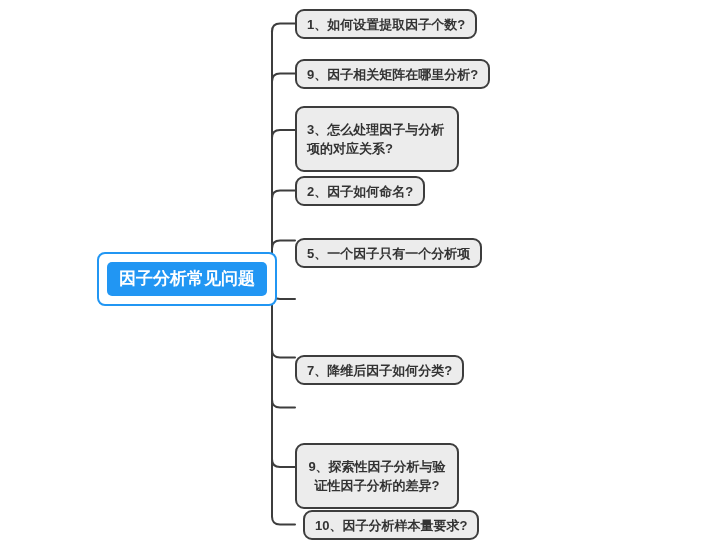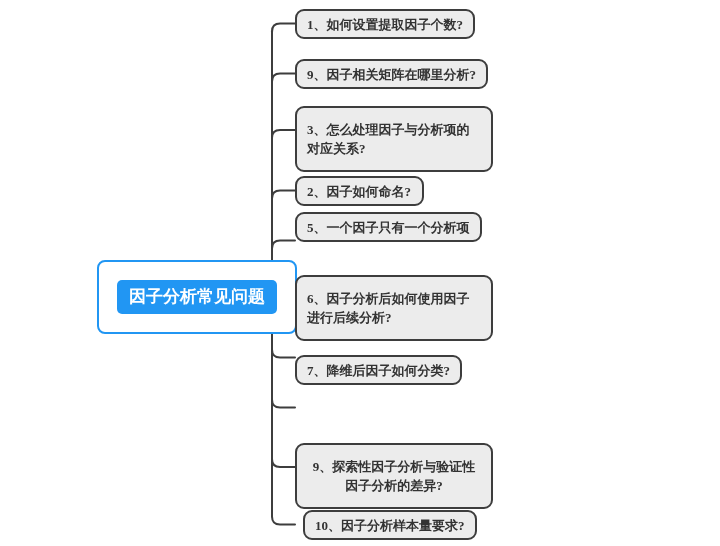--- a/index.html
+++ b/index.html
@@ -32,27 +32,27 @@
   svg.connectors path {
     fill: none;
     stroke: var(--connector);
     stroke-width: 2;
     stroke-linecap: round;
   }
   
   .root-node {
     position: absolute;
     left: 97px;
-    top: 260px;
+    top: 252px;
     min-width: 171px;
     min-height: 42px;
     border: 2px solid var(--accent);
     border-radius: 8px;
     background: #ffffff;
-    padding: 18px;
+    padding: 8px;
     cursor: pointer;
   }
   .root-inner {
     background: var(--accent);
     color: var(--root-text);
     font-size: 17px;
     font-weight: bold;
     line-height: 20px;
     padding: 7px 12px;
     border-radius: 5px;
@@ -67,29 +67,28 @@
     border: 2px solid var(--node-border);
     border-radius: 9px;
     color: var(--node-text);
     font-size: 13px;
     font-weight: bold;
     line-height: 19px;
     display: flex;
     align-items: center;
     padding: 0 10px;
     cursor: pointer;
-    font-family: Liberation Serif, serif;
   }
   .topic.single {
     height: 30px;
     white-space: nowrap;
     width: max-content;
   }
   .topic.double {
-    width: 198px;
+    width: 164px;
     min-height: 49px;
     padding: 12px 10px;
     word-break: break-all;
   }
 </style>
 </head>
 <body>
 
 <div class="canvas">
 
@@ -116,23 +115,22 @@
   </div>
 
   <div class="topic single" style="top:9px;   min-width:173px;">1、如何设置提取因子个数?</div>
 
   <div class="topic single" style="top:59px;  min-width:185px;">9、因子相关矩阵在哪里分析?</div>
 
   <div class="topic double" style="top:106px;">3、怎么处理因子与分析项的对应关系?</div>
 
   <div class="topic single" style="top:176px; min-width:129px;">2、因子如何命名?</div>
 
-  <div class="topic single" style="top:212px; min-width:184px;">5、一个因子只有一个分析项</div>
+  <div class="topic single" style="top:238px; min-width:184px;">5、一个因子只有一个分析项</div>
 
-  <div class="topic double" style="top:275px;">6、因子分析后如何使用因子进行后续分析?</div>
 
   <div class="topic single" style="top:355px; min-width:167px;">7、降维后因子如何分类?</div>
 
 
   <div class="topic double" style="top:443px;text-align:center;">9、探索性因子分析与验证性因子分析的差异?</div>
 
   <div class="topic single" style="top:510px; min-width:170px;margin-left:8px;">10、因子分析样本量要求?</div>
 
 </div>
 

